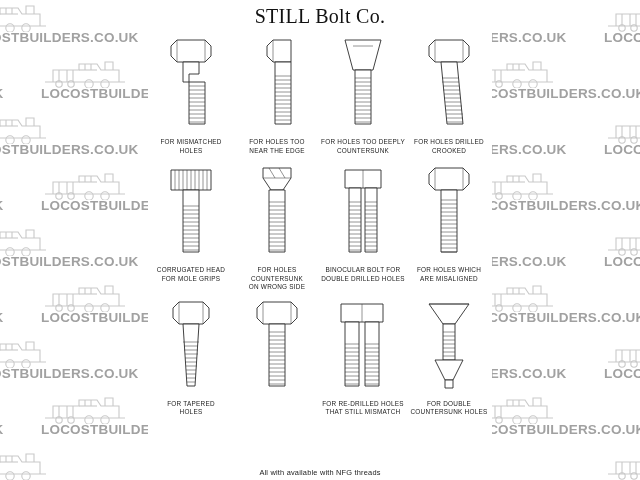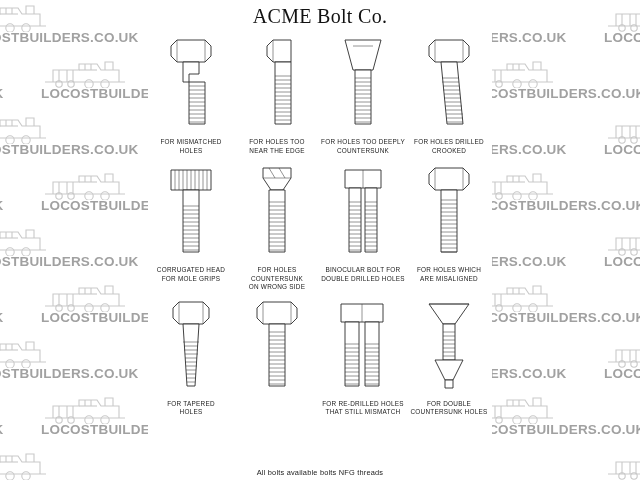--- a/index.html
+++ b/index.html
@@ -689,21 +689,21 @@
               <path d="M66 12 L66 4 L74 4 L74 12"></path>
             </g>
           </svg>
         </div>
         <span class="wm-text" style="left:604px">LOCOSTBUILDERS.CO.UK</span>
       </div>
     </div>
 
   <div id="sheet">
 
-    <div id="title">ACME Bolt Co.</div>
+    <div id="title">STILL Bolt Co.</div>
 
     <div class="grid">
 
       <div class="row row1">
 
         <div class="cell">
           <div class="art">
             <svg class="bolt" width="64" height="96" viewBox="0 0 64 96">
               <path class="fill" d="M12 10 L18 4 L46 4 L52 10 L52 20 L46 26 L18 26 L12 20 Z"></path>
               <path class="thin" d="M18 4 L18 26 M46 4 L46 26"></path>
@@ -857,15 +857,15 @@
               <path class="fill" d="M18 62 L46 62 L36 82 L28 82 Z"></path>
               <path class="fill" d="M28 82 L36 82 L36 90 L28 90 Z"></path>
             </svg>
           </div>
           <div class="cap">FOR DOUBLE<br>COUNTERSUNK HOLES</div>
         </div>
 
       </div>
     </div>
 
-    <div id="footnote">All bolts available bolts NFG threads</div>
+    <div id="footnote">All with available with NFG threads</div>
   </div>
 </div>
 
 </body></html>

